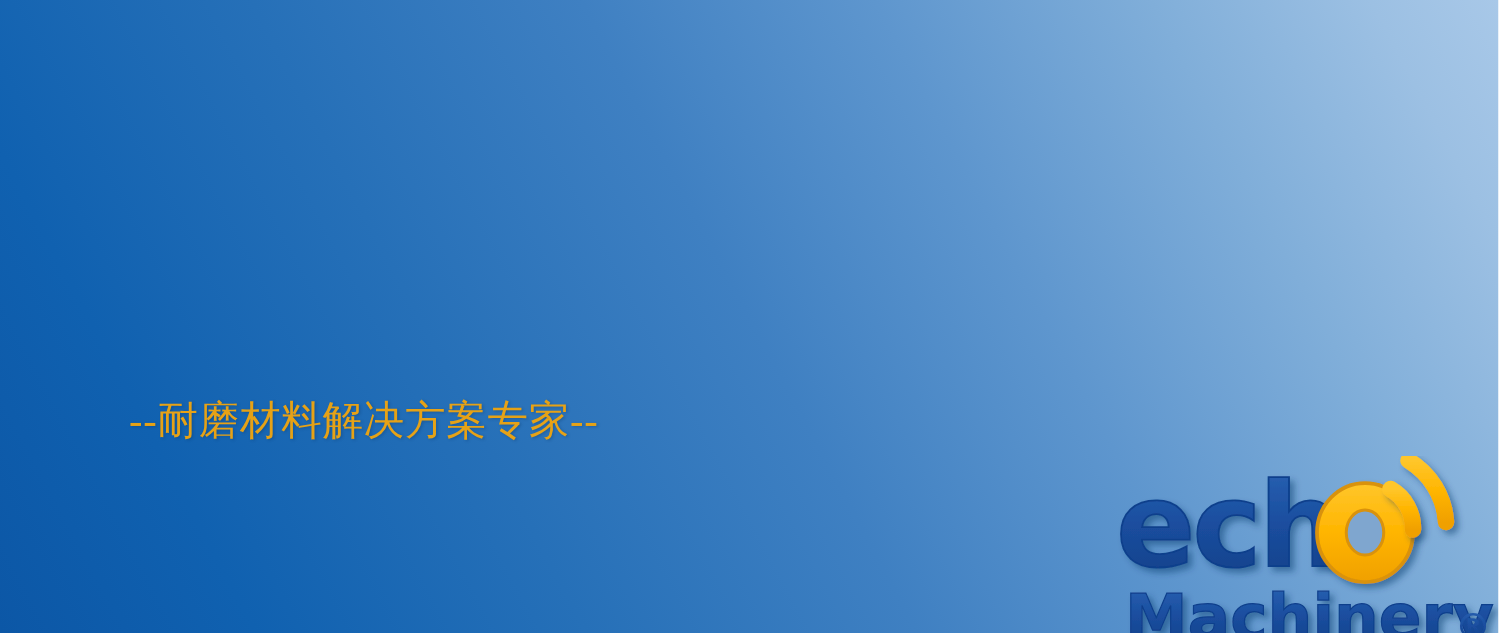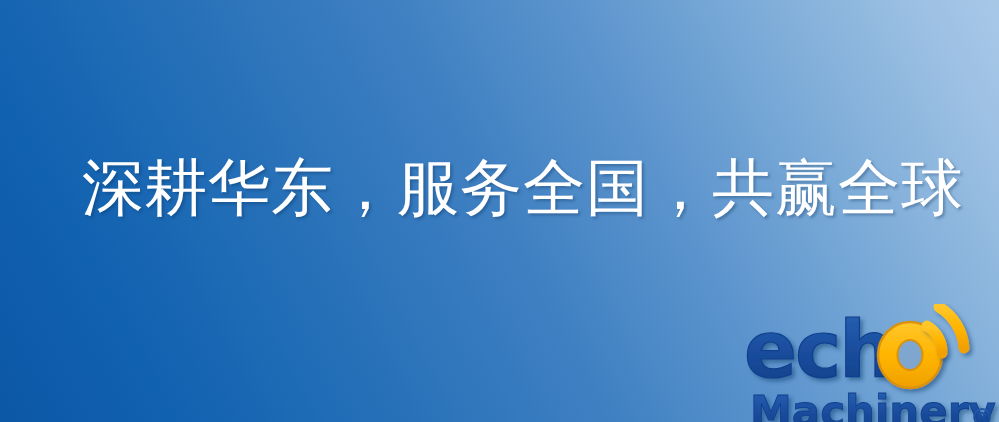--- a/index.html
+++ b/index.html
@@ -68,22 +68,22 @@
     display: block;
     width: 257px;
     height: 130px;
   }
 </style>
 </head>
 <body>
 
 <div id="banner">
 
-  <div id="headline">深耕华东，服务全国，共赢全球</div>
 
+  <div id="subtitle">--耐磨材料解决方案专家--</div>
 
   <div id="logo">
     <svg viewBox="0 0 257 130" xmlns="http://www.w3.org/2000/svg">
       <defs>
         <linearGradient id="blueFace" x1="0" y1="0" x2="0" y2="1">
           <stop offset="0%" stop-color="#2a63b4"></stop>
           <stop offset="45%" stop-color="#1b4fa0"></stop>
           <stop offset="100%" stop-color="#123d86"></stop>
         </linearGradient>
         <linearGradient id="goldFace" x1="0" y1="0" x2="0" y2="1">

